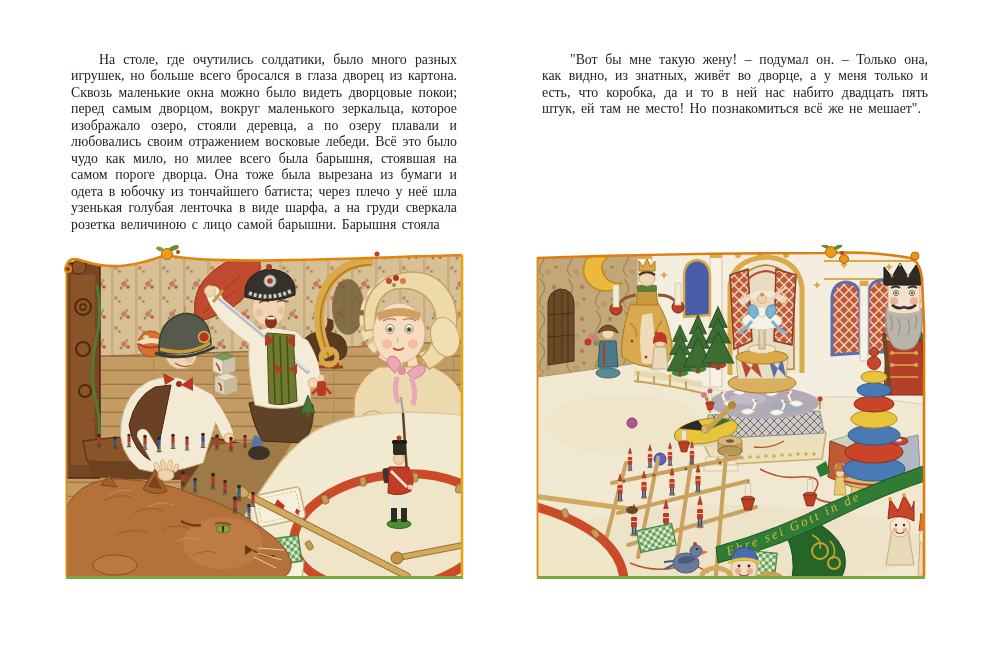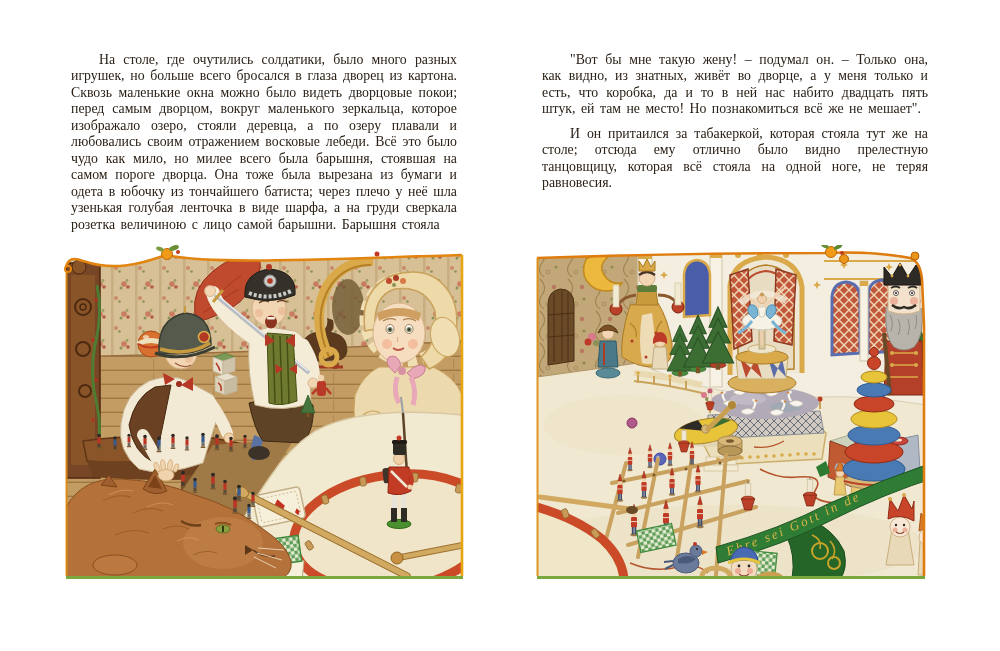--- a/index.html
+++ b/index.html
@@ -340,21 +340,20 @@
           </g>
           <circle cx="314" cy="9" r="2.5" fill="#c13b22"></circle>
         </g>
       </svg>
     </figure>
   </section>
 
   <section class="page right">
     <div class="text-block">
       <p class="para indent">"Вот  бы  мне  такую жену! – подумал он. – Только она, как видно,  из  знатных,  живёт  во  дворце, а у  меня  только и есть, что коробка, да и то в  ней  нас набито  двадцать  пять штук, ей там не место!  Но  познакомиться  всё же не  мешает".</p>
-      <p class="para indent">И он  притаился за  табакеркой,  которая  стояла тут же на столе;  отсюда  ему  отлично  было  видно  прелестную танцовщицу,  которая  всё  стояла  на  одной  ноге,  не  теряя равновесия.</p>
     </div>
     <figure class="illustration">
       <svg width="403" height="336" viewBox="0 0 403 336">
         <defs>
           <clipPath id="clipR">
             <path d="M3,13 Q150,8 290,8 Q340,6 376,13 Q386,16 388,34 L390,80 L390,331 L3,331 Z"></path>
           </clipPath>
           <pattern id="wpR" width="28" height="32" patternUnits="userSpaceOnUse">
             <rect width="28" height="32" fill="#c2a878"></rect>
             <path d="M6,2 q8,8 2,16 q-6,8 2,14" stroke="#a08454" stroke-width="1.2" fill="none"></path>

